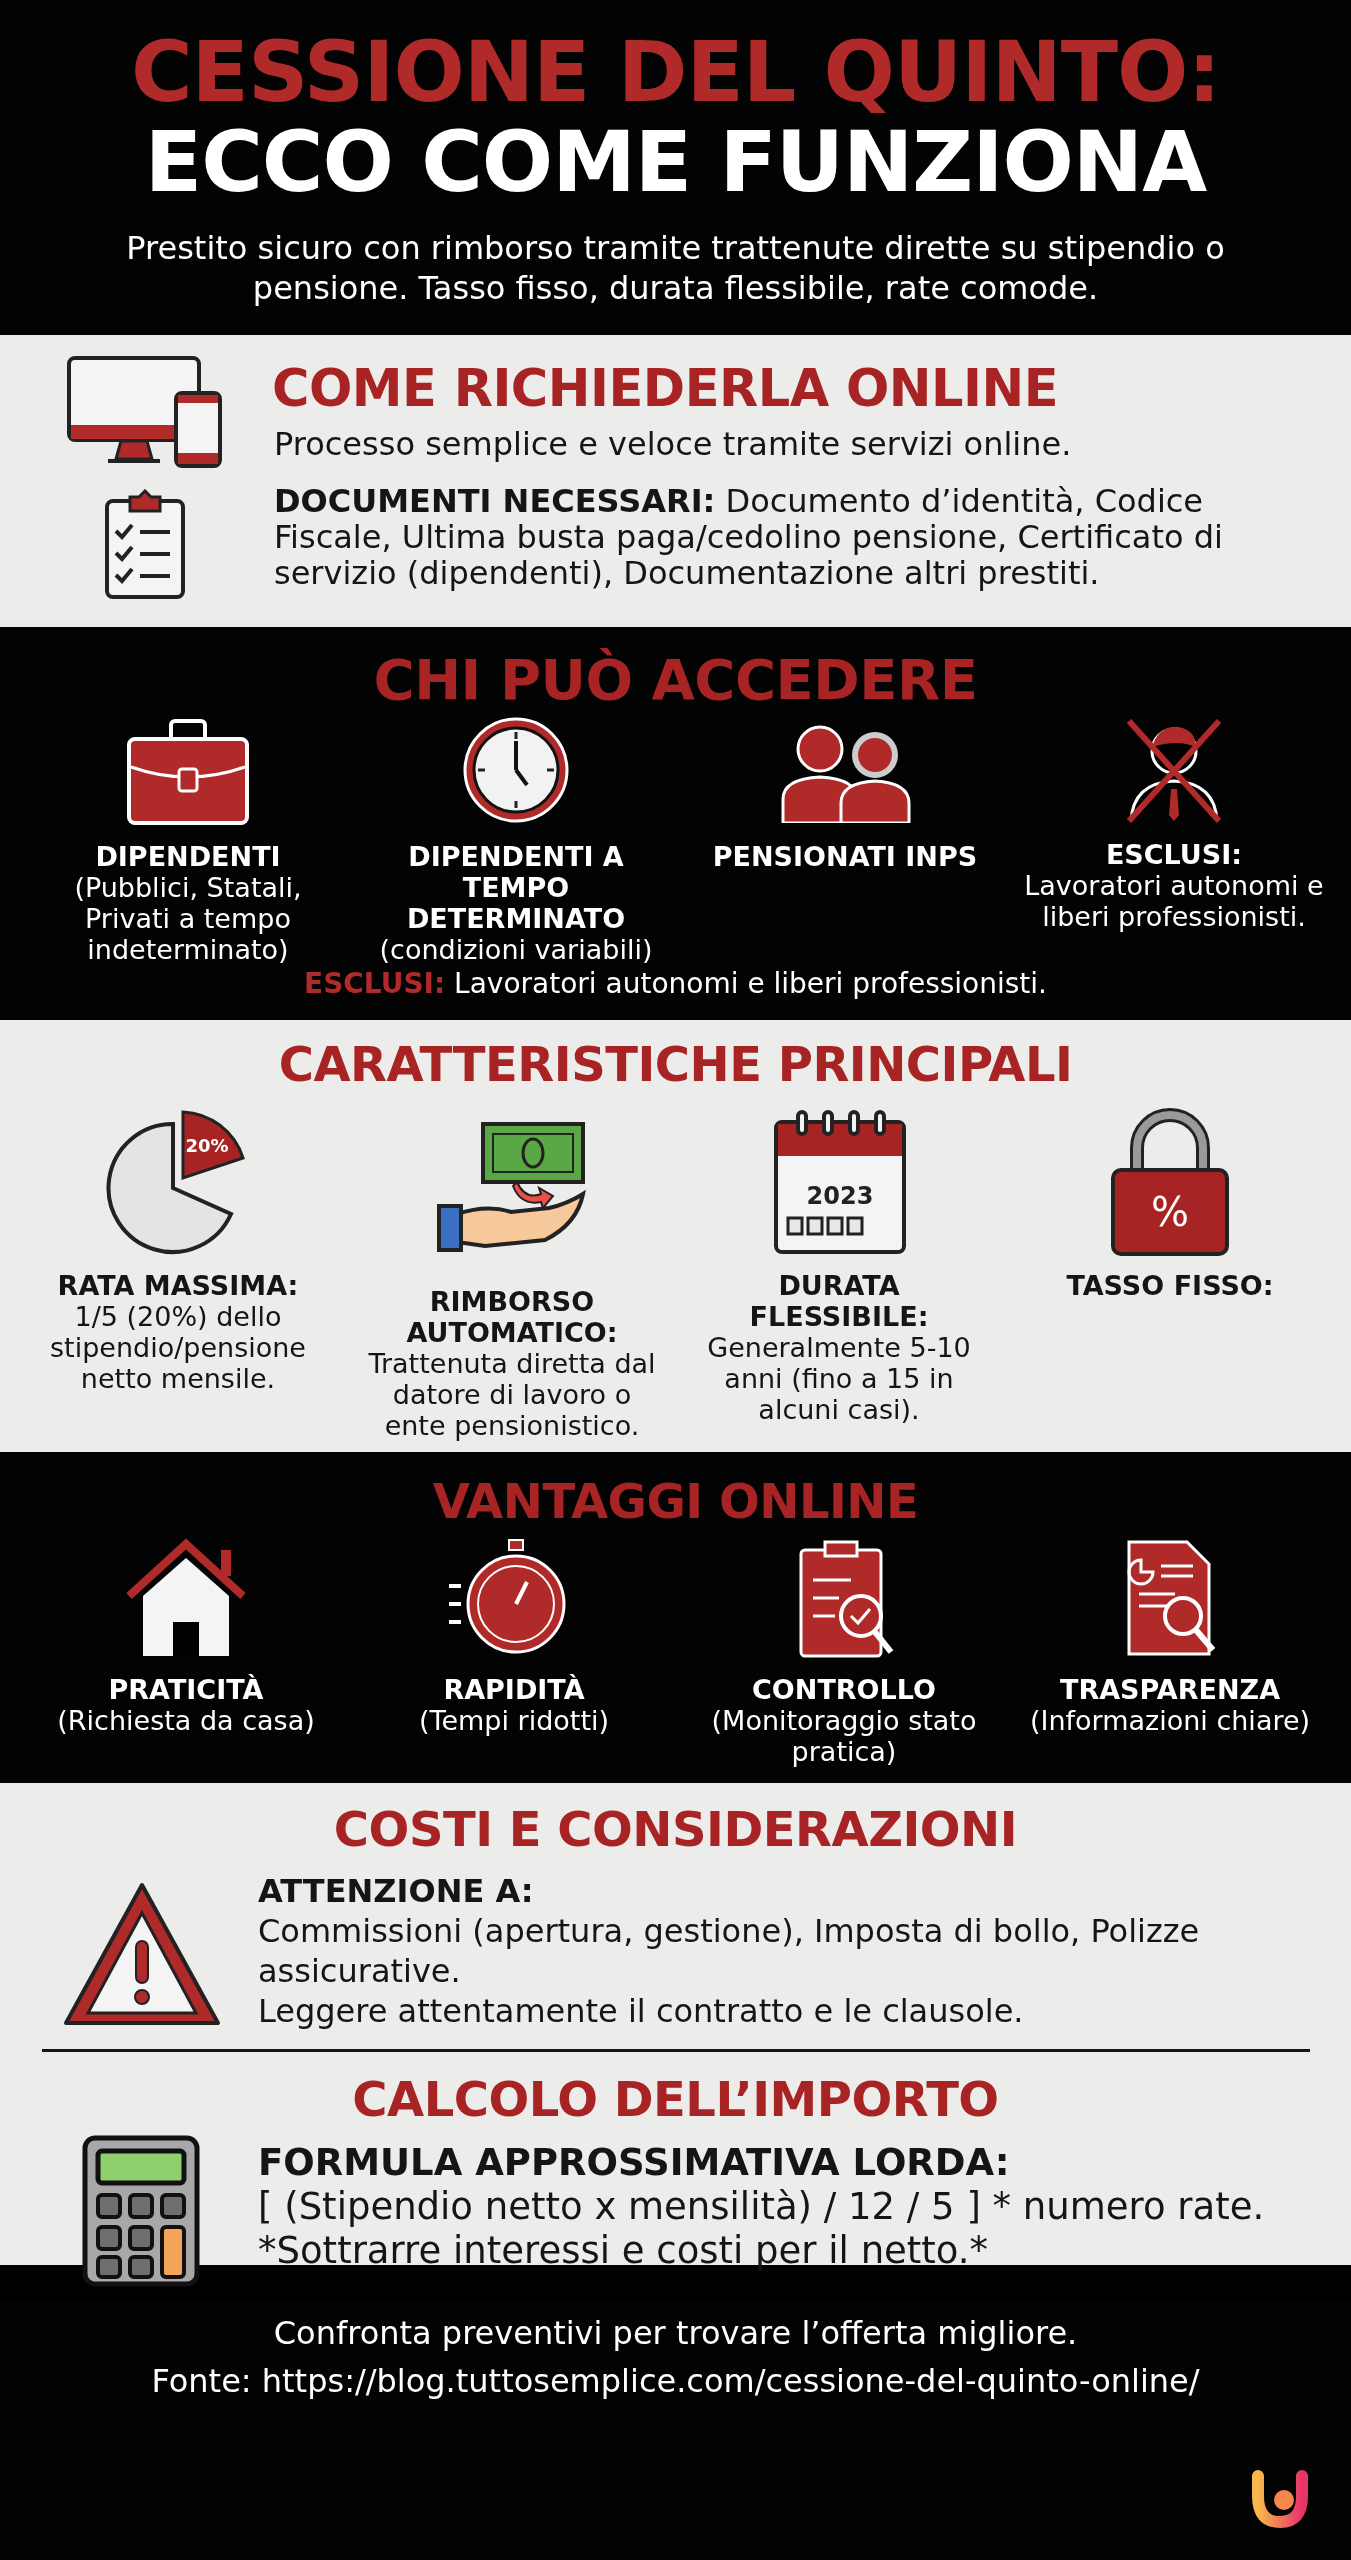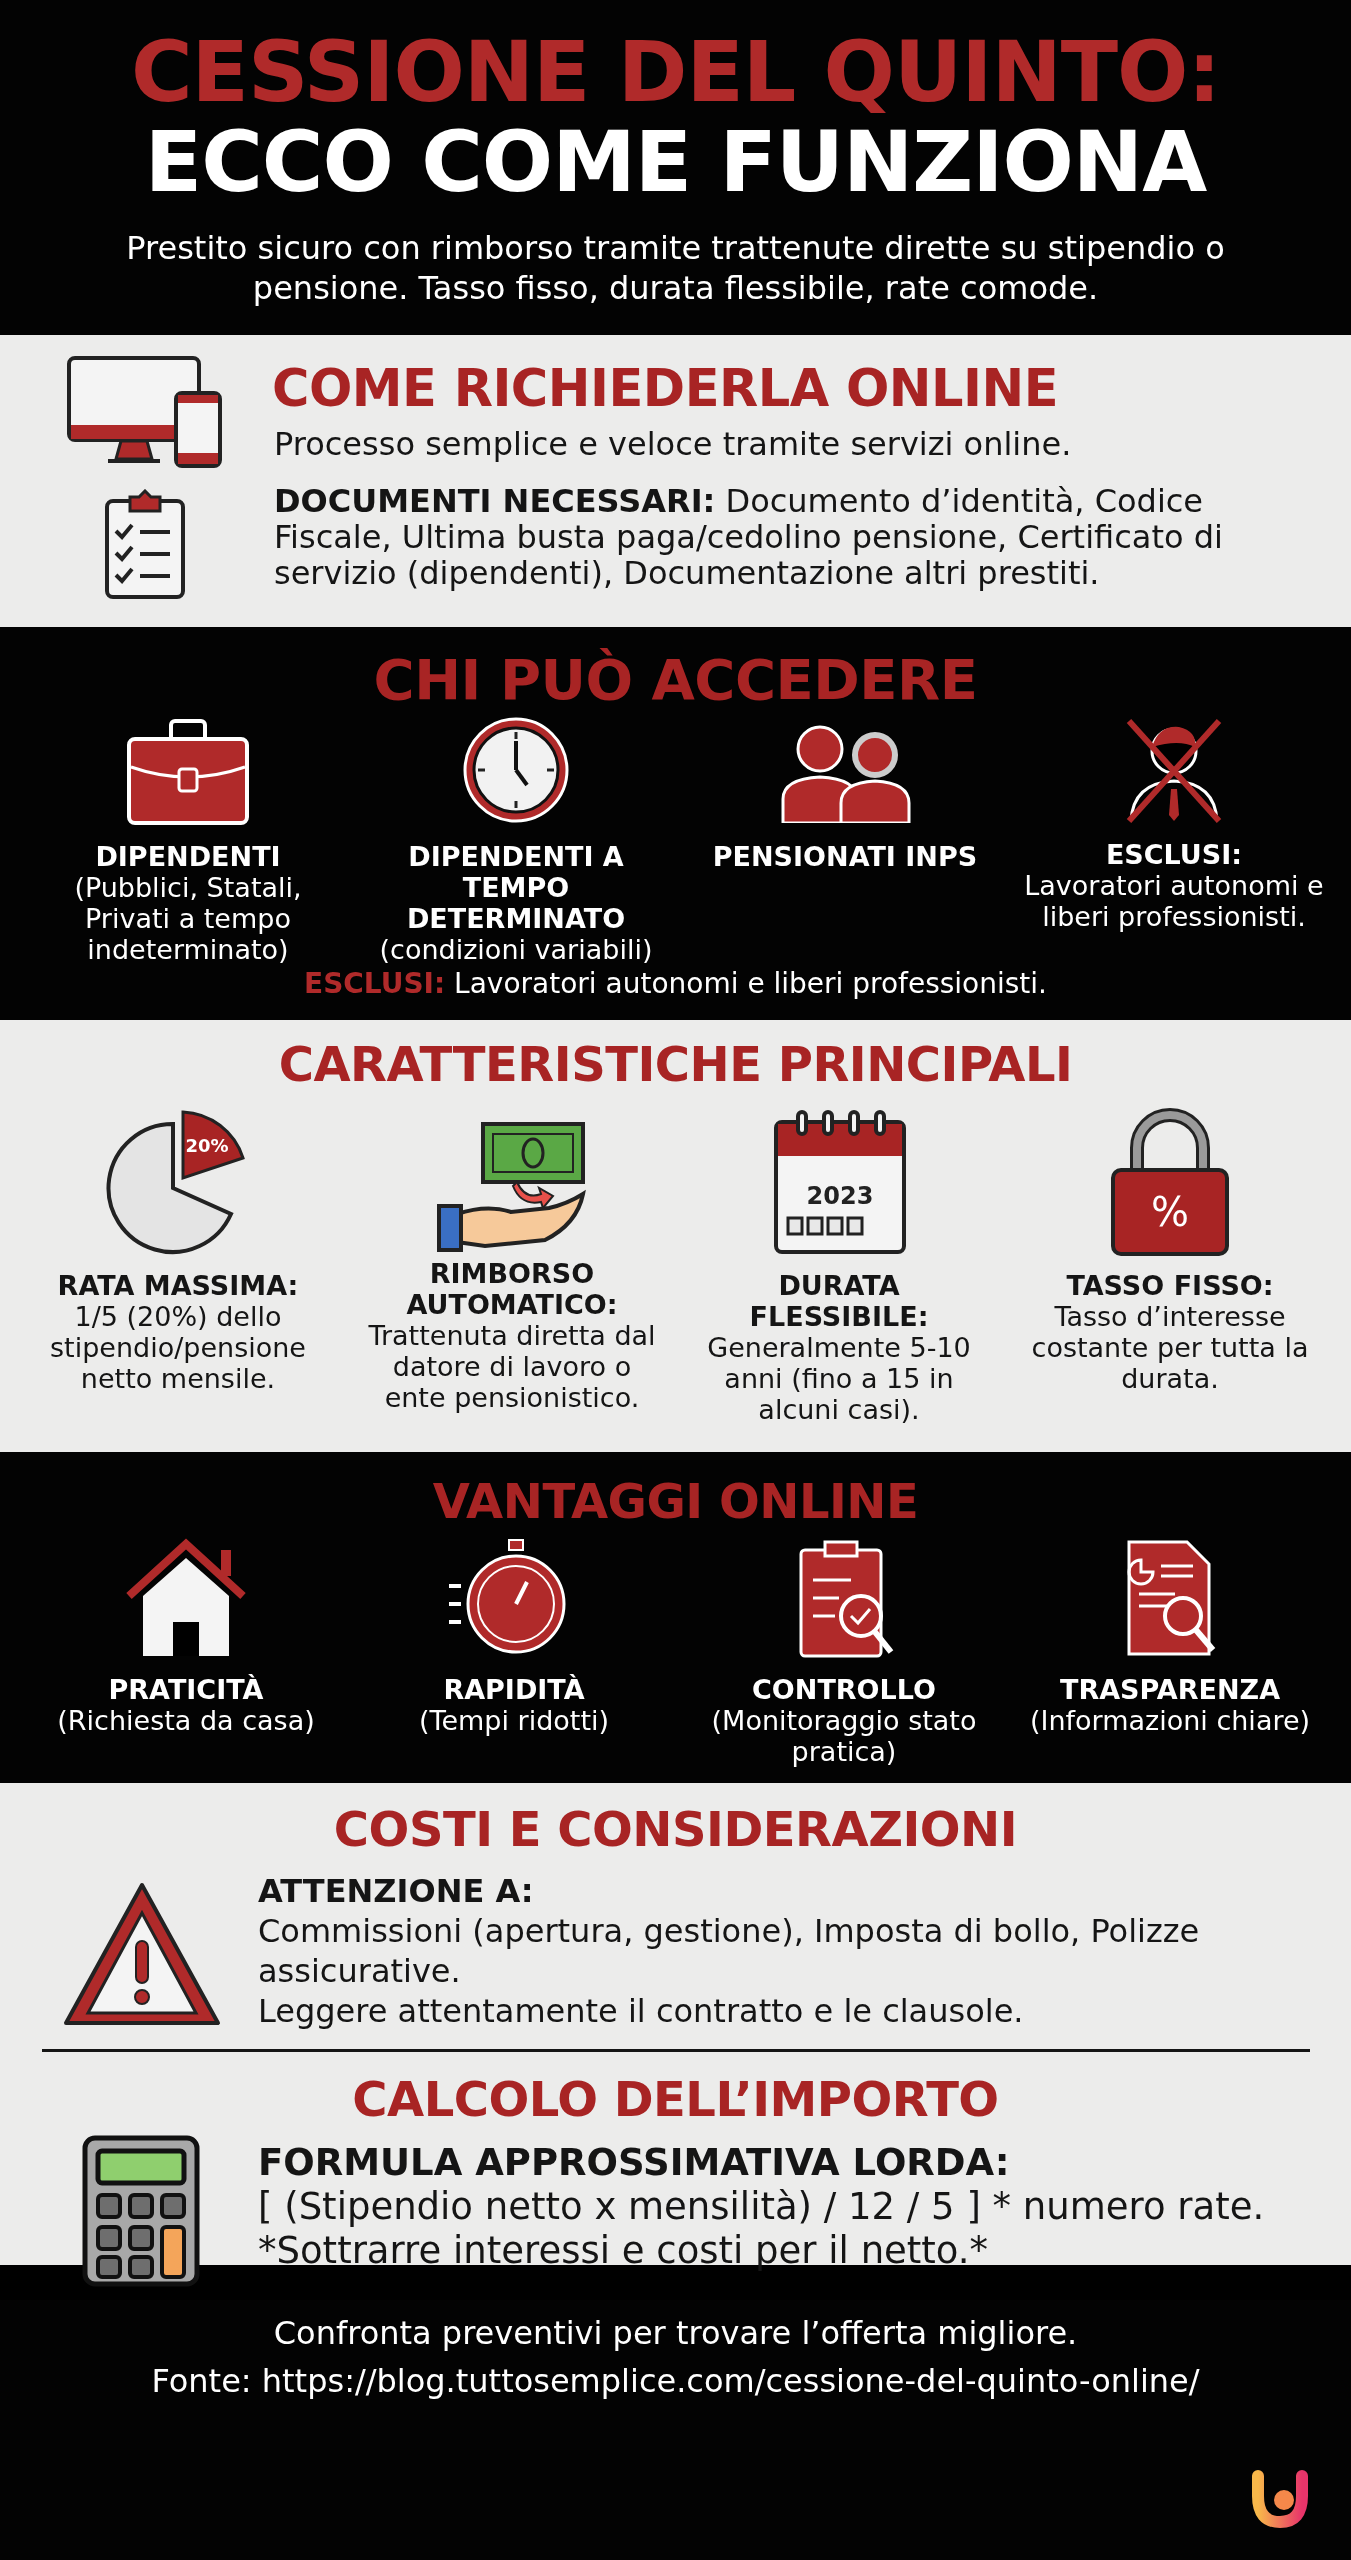--- a/index.html
+++ b/index.html
@@ -166,21 +166,21 @@
 
   <div class="col4" style="left:362px;top:88px">
     <svg width="150" height="150" viewBox="0 0 150 150" style="display:block;margin:0 auto">
       <rect x="46" y="16" width="100" height="58" fill="#5aa845" stroke="#222" stroke-width="4"></rect>
       <rect x="56" y="26" width="80" height="38" fill="none" stroke="#222" stroke-width="2"></rect>
       <ellipse cx="96" cy="45" rx="10" ry="14" fill="none" stroke="#222" stroke-width="3"></ellipse>
       <path d="M80 74 Q88 92 104 86 L102 80 L116 88 L106 100 L104 94 Q84 98 76 78 Z" fill="#e8504a" stroke="#222" stroke-width="2"></path>
       <path d="M20 106 Q50 96 74 104 L112 100 Q130 96 146 86 Q140 116 108 132 L48 138 L20 134 Z" fill="#f6c99a" stroke="#222" stroke-width="4"></path>
       <rect x="2" y="98" width="22" height="44" fill="#3a6fc4" stroke="#222" stroke-width="4"></rect>
     </svg>
-    <div class="ttl" style="margin-top:0">RIMBORSO AUTOMATICO:</div>
+    <div class="ttl" style="margin-top:28px">RIMBORSO AUTOMATICO:</div>
     <div class="txt">Trattenuta diretta dal datore di lavoro o ente pensionistico.</div>
   </div>
 
   <div class="col4" style="left:689px;top:88px">
     <svg width="150" height="150" viewBox="0 0 150 150" style="display:block;margin:0 auto">
       <rect x="12" y="14" width="128" height="130" rx="6" fill="#f4f4f4" stroke="#222" stroke-width="4"></rect>
       <rect x="14" y="16" width="124" height="32" fill="#a82424"></rect>
       <g stroke="#222" stroke-width="4" fill="#f4f4f4">
         <rect x="34" y="4" width="8" height="22" rx="4"></rect>
           <rect x="60" y="4" width="8" height="22" rx="4"></rect>
@@ -200,21 +200,20 @@
   </div>
 
   <div class="col4" style="left:1020px;top:88px">
     <svg width="150" height="150" viewBox="0 0 150 150" style="display:block;margin:0 auto">
       <path d="M42 66 L42 40 A33 33 0 0 1 108 40 L108 66" fill="none" stroke="#222" stroke-width="14"></path>
       <path d="M42 66 L42 40 A33 33 0 0 1 108 40 L108 66" fill="none" stroke="#9a9a9a" stroke-width="8"></path>
       <rect x="18" y="62" width="114" height="84" rx="8" fill="#a82424" stroke="#222" stroke-width="4"></rect>
       <text x="75" y="118" font-family="DejaVu Sans, sans-serif" font-size="40" fill="#fff" text-anchor="middle">%</text>
     </svg>
     <div class="ttl" style="margin-top:12px">TASSO FISSO:</div>
-    <div class="txt">Tasso d’interesse costante per tutta la durata.</div>
   </div>
 </section>
 
 <section class="sec dark" id="van">
   <h2 class="h2">VANTAGGI ONLINE</h2>
 
   <div class="col4" style="left:36px;top:86px">
     <svg width="130" height="120" viewBox="0 0 130 120" style="display:block;margin:0 auto">
       <path d="M8 58 L65 6 L122 58" fill="none" stroke="#b02a2a" stroke-width="8"></path>
       <rect x="100" y="12" width="10" height="26" fill="#b02a2a"></rect>

